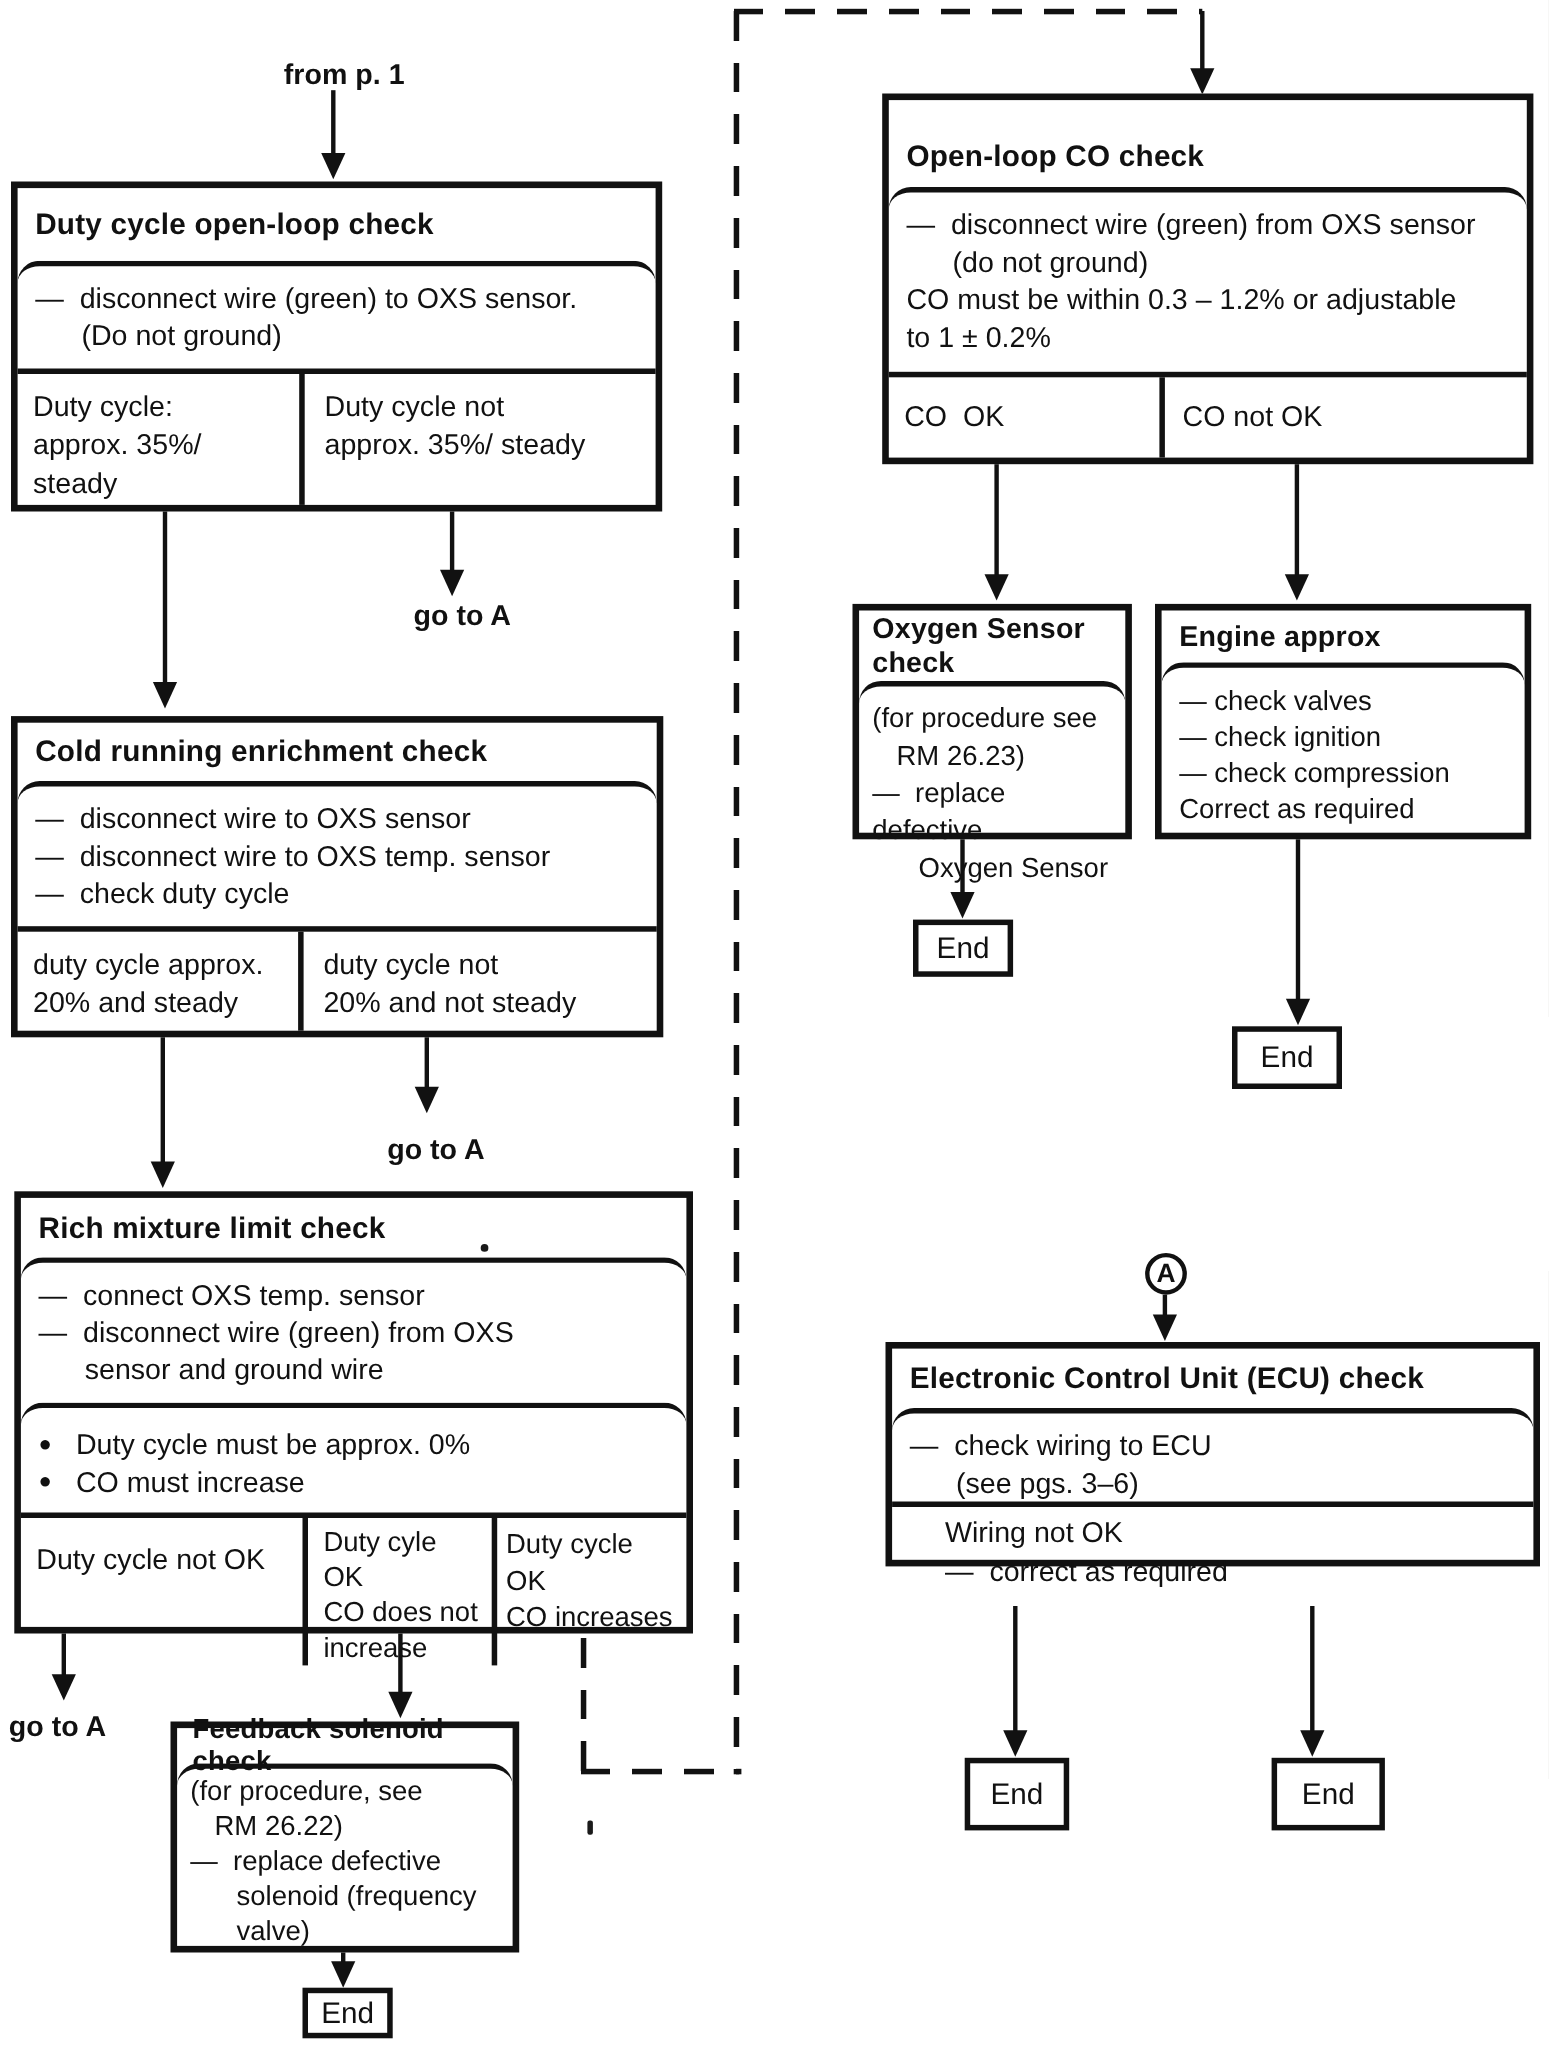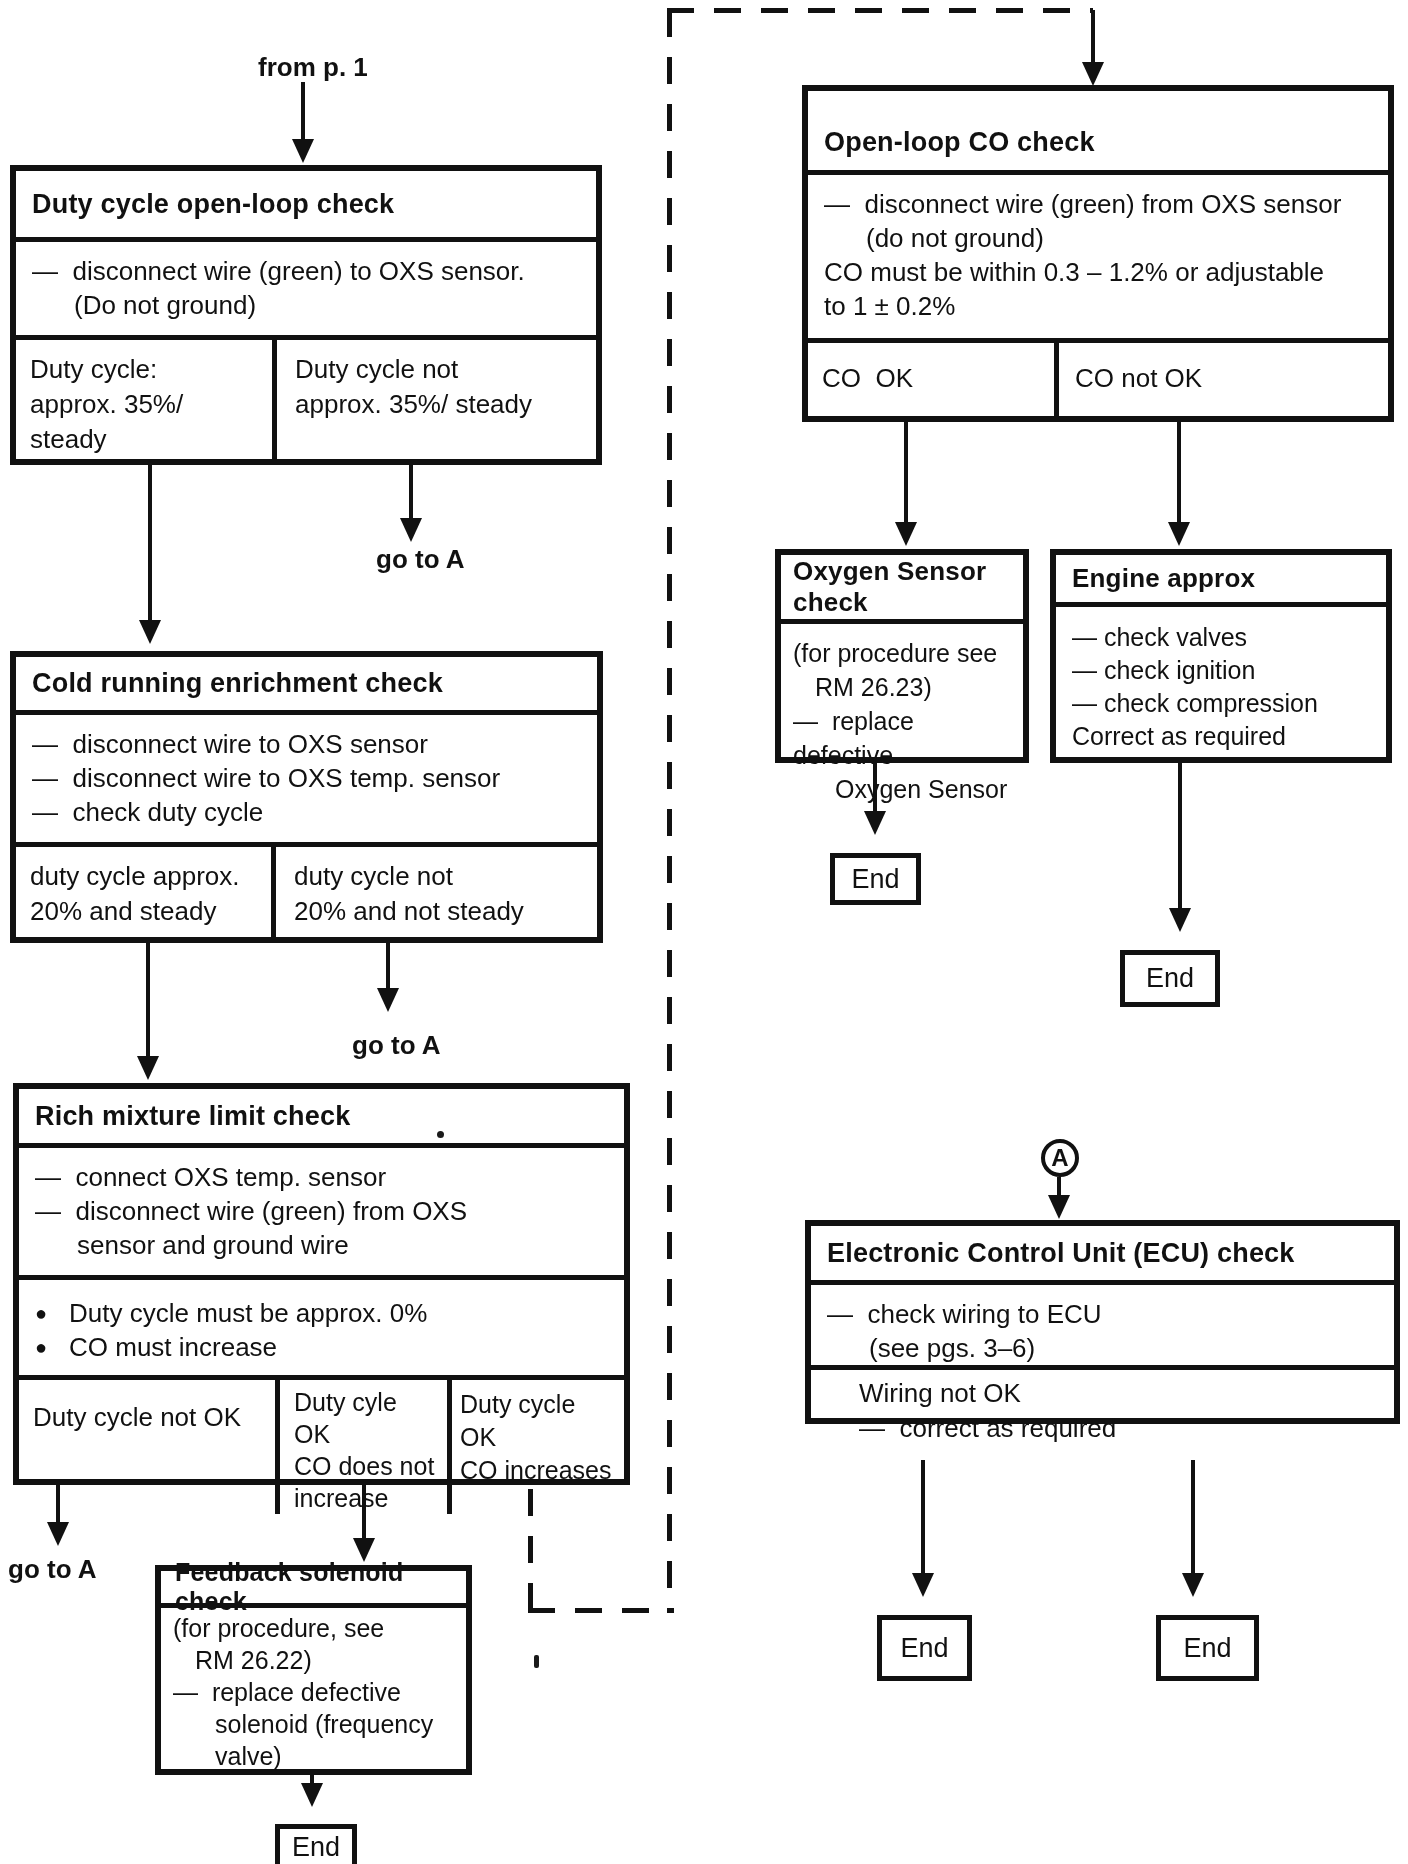--- a/index.html
+++ b/index.html
@@ -11,39 +11,39 @@
   }
   .box {
     position:absolute; border:6px solid #111; background:#fff;
     box-sizing:border-box; display:flex; flex-direction:column;
   }
   .row { box-sizing:border-box; flex:0 0 auto; }
   .row + .row { border-top:5px solid #111; }
   .grow { flex:1 1 auto; }
   .title { display:flex; align-items:center; padding-left:16px; font-weight:bold; font-size:27px; letter-spacing:0.2px; }
   .title.low { align-items:flex-end; padding-bottom:12px; }
-  .body { padding:12px 12px 0 16px; font-size:26px; line-height:34px; }
+  .body { padding:12px 12px 0 16px; font-size:26px; line-height:34px;border-radius:20px; }
   .cells { display:flex; padding:0; }
   .cell { box-sizing:border-box; padding:12px 8px 0 14px; font-size:26px; line-height:35px; flex:1 1 auto; }
   .cell + .cell { border-left:5px solid #111; }
   .t { white-space:pre-wrap; }
   .cont { padding-left:42px; }
   .ind { padding-left:22px; }
   .brow { display:flex; }
   .bullet { width:34px; flex:0 0 34px; font-size:20px; }
   .vl { position:absolute; width:4px; background:#111; }
   .vd { position:absolute; width:5px;
         background:repeating-linear-gradient(to bottom,#111 0 27px,transparent 27px 47px); }
   .hd { position:absolute; height:5px;
         background:repeating-linear-gradient(to right,#111 0 27px,transparent 27px 47px); }
   .ah { position:absolute; width:0; height:0;
         border-left:11px solid transparent; border-right:11px solid transparent;
         border-top:24px solid #111; }
   .endbox { position:absolute; border:5px solid #111; background:#fff; box-sizing:border-box;
-            display:flex; align-items:center; justify-content:center; font-size:27px;margin-top:17px; }
+            display:flex; align-items:center; justify-content:center; font-size:27px; }
   .lbl { position:absolute; font-weight:bold; font-size:26px; white-space:pre; }
   .circ { position:absolute; width:38px; height:38px; border:4px solid #111; border-radius:50%;
           box-sizing:border-box; display:flex; align-items:center; justify-content:center;
           font-weight:bold; font-size:24px; background:#fff; }
   .speck { position:absolute; background:#1a1a1a; border-radius:50%; }
 </style>
 </head>
 <body>
 
 <div id="stage">

